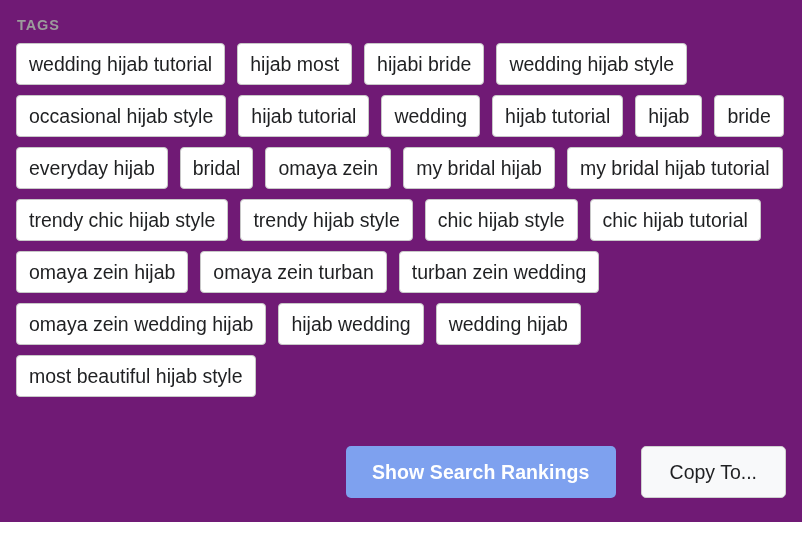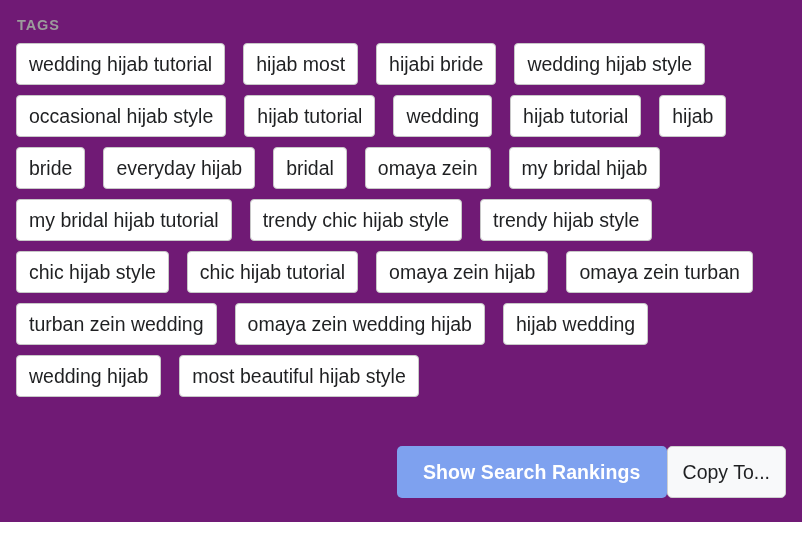--- a/index.html
+++ b/index.html
@@ -36,21 +36,21 @@
     line-height: 18px;
     margin: 0 0 9px 1px;
     text-transform: uppercase;
     user-select: none;
   }
 
   #tag-list {
     display: flex;
     flex-wrap: wrap;
     align-content: flex-start;
-    gap: 10px 18px;
+    gap: 10px 12px;
     width: 772px;
     margin: 0;
     padding: 0;
     list-style: none;
   }
 
   .tag-chip {
     display: inline-flex;
     align-items: center;
     justify-content: center;
@@ -67,20 +67,21 @@
     cursor: pointer;
     font-family: "Liberation Sans", sans-serif;
   }
 
   #action-bar {
     position: absolute;
     right: 16px;
     bottom: 24px;
     display: flex;
     align-items: center;
+    gap: 25px;
   }
 
   #show-search-rankings-button {
     box-sizing: border-box;
     height: 52px;
     padding: 0 26px;
     border: none;
     border-radius: 5px;
     background: #7ea1ef;
     color: #ffffff;
@@ -90,21 +91,21 @@
     cursor: pointer;
     letter-spacing: 0.1px;
     display: inline-flex;
     align-items: center;
     justify-content: center;
   }
 
   #copy-to-button {
     box-sizing: border-box;
     height: 52px;
-    padding: 0 15px;
+    padding: 0 28px;
     border: 1px solid #cfcfcf;
     border-radius: 5px;
     background: #f8f9fa;
     color: #1f2022;
     font-size: 19.5px;
     font-family: "Liberation Sans", sans-serif;
     cursor: pointer;
     display: inline-flex;
     align-items: center;
     justify-content: center;

